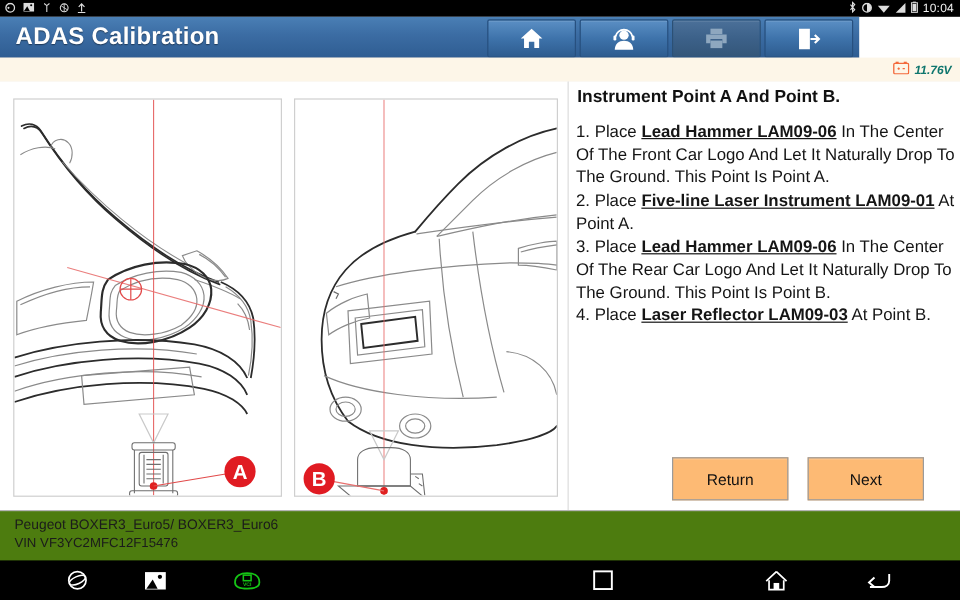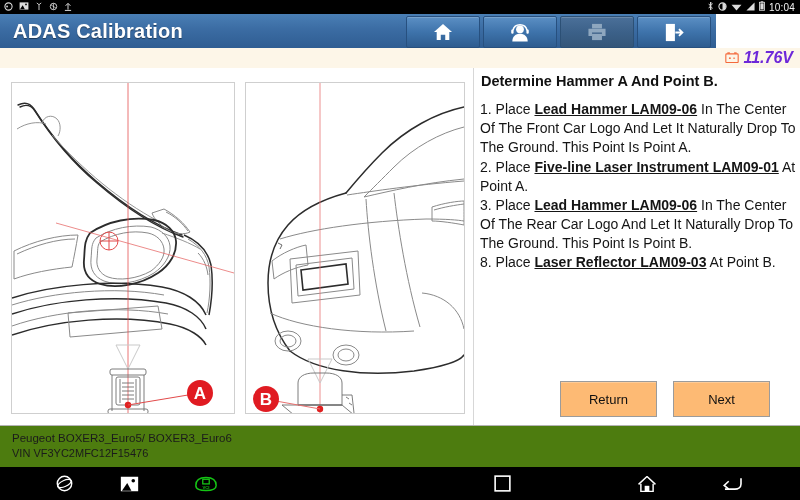--- a/index.html
+++ b/index.html
@@ -53,21 +53,21 @@
     position:absolute;left:0;top:48px;width:800px;height:20px;
     background:#fdf6e8;border-bottom:1px solid #ece0c6;
   }
   .crumb{
     position:absolute;left:8px;top:50%;transform:translateY(-50%);
     color:#f4693b;font-size:11.5px;font-style:italic;font-weight:bold;white-space:nowrap;
   }
   .volt{
     position:absolute;right:7px;top:50%;transform:translateY(-50%);
     display:flex;align-items:flex-end;gap:4px;
-    color:#6d28d9;font-size:16px;font-style:italic;font-weight:bold;
+    color:#0f766e;font-size:10px;font-style:italic;font-weight:bold;
   }
 
   
   .main{position:absolute;left:0;top:68px;width:800px;height:357px;background:#fff;}
 
   
   .illus{position:absolute;left:0;top:0;width:473px;height:357px;background:#fff;
          border-right:1px solid #d7d7d7;}
   .panel{
     position:absolute;top:14px;height:330px;background:#fff;
@@ -401,27 +401,27 @@
           <circle cx="74" cy="326" r="3.2" fill="#e02020"></circle>
           <line x1="74" y1="326" x2="30" y2="318" stroke="#e8706f" stroke-width="1"></line>
           <circle cx="20" cy="316" r="13" fill="#e01b22"></circle>
           <text x="20" y="322" font-family="Liberation Sans, sans-serif" font-size="17" font-weight="bold" fill="#ffffff" text-anchor="middle">B</text>
         </svg>
       </div>
 
     </div>
 
     <div class="textcol">
-      <div class="heading">Determine Hammer A And Point B.</div>
+      <div class="heading">Instrument Point A And Point B.</div>
 
       <div class="steps">
         <p><span>1. Place </span><span class="u">Lead Hammer LAM09-06</span><span> In The Center Of The Front Car Logo And Let It Naturally Drop To The Ground. This Point Is Point A.</span></p>
         <p><span>2. Place </span><span class="u">Five-line Laser Instrument LAM09-01</span><span> At Point A.</span></p>
         <p><span>3. Place </span><span class="u">Lead Hammer LAM09-06</span><span> In The Center Of The Rear Car Logo And Let It Naturally Drop To The Ground. This Point Is Point B.</span></p>
-        <p><span>8. Place </span><span class="u">Laser Reflector LAM09-03</span><span> At Point B.</span></p>
+        <p><span>4. Place </span><span class="u">Laser Reflector LAM09-03</span><span> At Point B.</span></p>
       </div>
 
       <div class="footbtns">
         <div class="btn btn-return">Return</div>
         <div class="btn btn-next">Next</div>
       </div>
     </div>
 
   </div>
 

